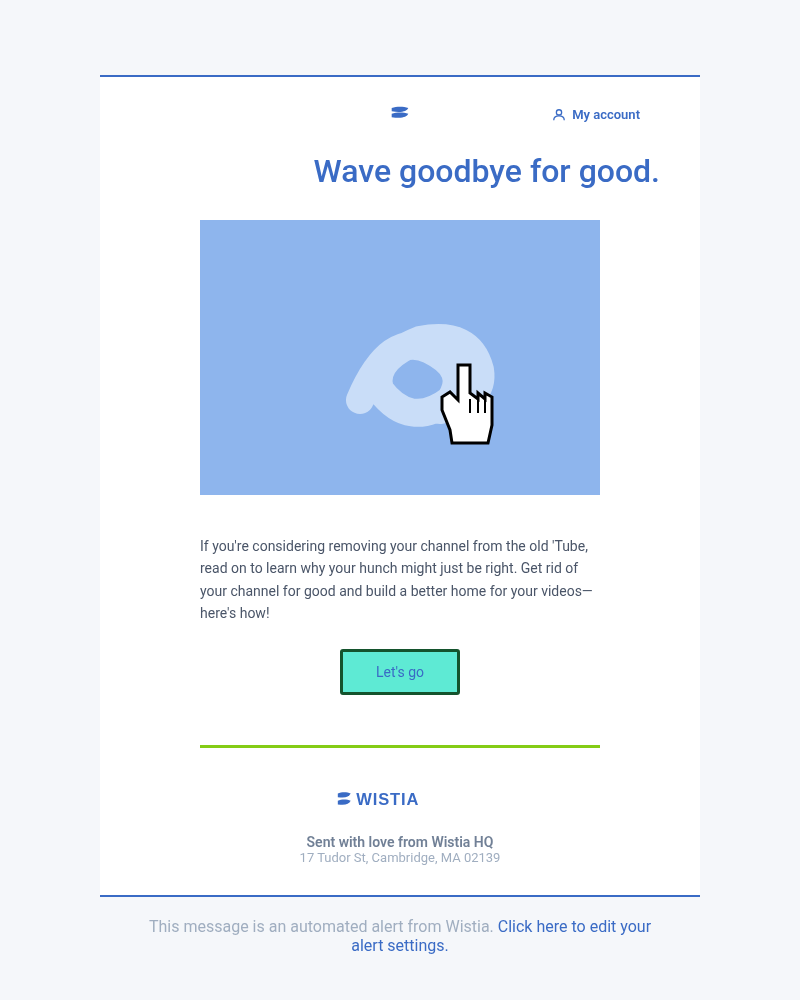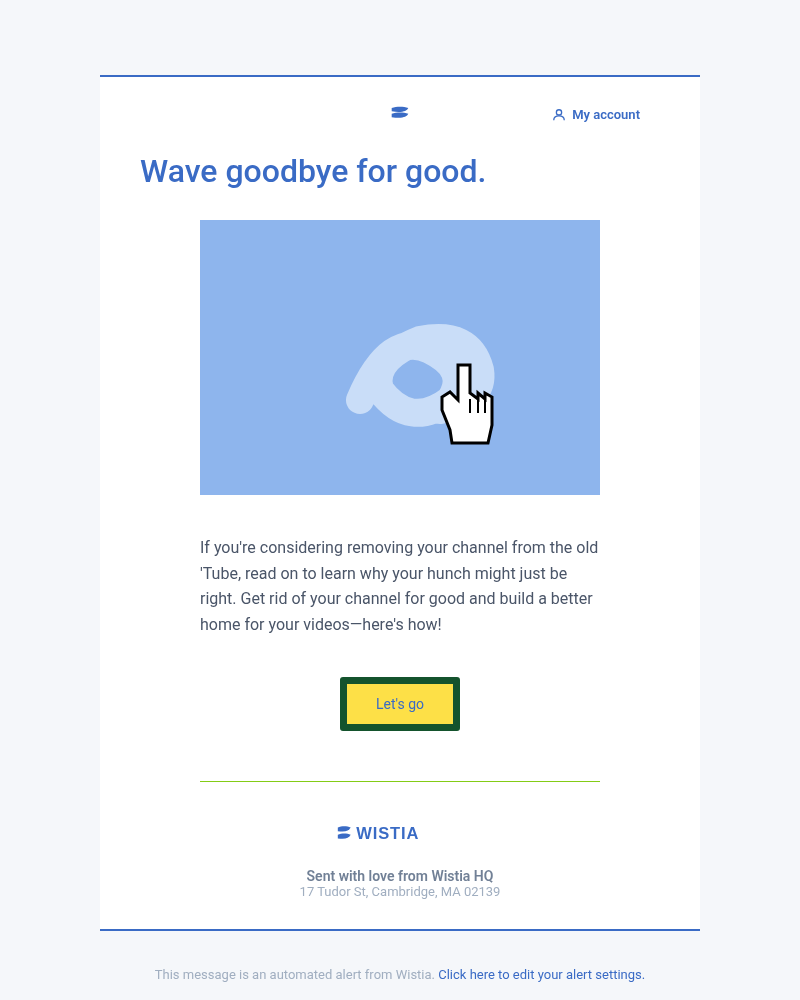--- a/index.html
+++ b/index.html
@@ -52,21 +52,21 @@
       text-decoration: none;
       margin-left: auto;
     }
     
     .account-link svg {
       width: 14px;
       height: 14px;
     }
     
     .title {
-      text-align: left;
+      text-align: right;
       color: #3a6bc5;
       font-size: 32px;
       font-weight: 500;
       padding: 10px 40px 30px;
     }
     
     .hero-image {
       width: 400px;
       height: 275px;
       margin: 0 auto 40px;
@@ -90,42 +90,42 @@
       position: absolute;
       left: 230px;
       top: 135px;
       width: 75px;
       height: 100px;
     }
     
     .body-text {
       padding: 0 100px;
       color: #4a5568;
-      font-size: 16px;
+      font-size: 14px;
       line-height: 1.6;
-      margin-bottom: 40px;
+      margin-bottom: 24px;
     }
     
     .cta-button {
       display: block;
       width: 120px;
       margin: 0 auto 50px;
       padding: 12px 20px;
-      background-color: #fde047;
-      border: 7px solid #14532d;
+      background-color: #5eead4;
+      border: 3px solid #14532d;
       color: #3a6bc5;
       font-size: 14px;
       text-align: center;
       text-decoration: none;
       border-radius: 3px;
       cursor: pointer;
     }
     
     .footer {
-      border-top: 1px solid #84cc16;
+      border-top: 3px solid #84cc16;
       margin: 0 100px;
       padding: 40px 0 30px;
       text-align: center;
     }
     
     .footer-logo {
       margin-bottom: 20px;
     }
     
     .footer-logo svg {
@@ -138,24 +138,24 @@
       font-weight: 600;
     }
     
     .footer-address {
       font-size: 13px;
       color: #a0aec0;
     }
     
     .bottom-notice {
       max-width: 600px;
-      margin: 16px auto;
+      margin: 0 auto;
       padding: 20px 40px;
       text-align: center;
-      font-size: 13px;
+      font-size: 16px;
       color: #a0aec0;
     }
     
     .bottom-notice a {
       color: #3a6bc5;
       text-decoration: none;
     }
   </style>
 </head>
 <body>

